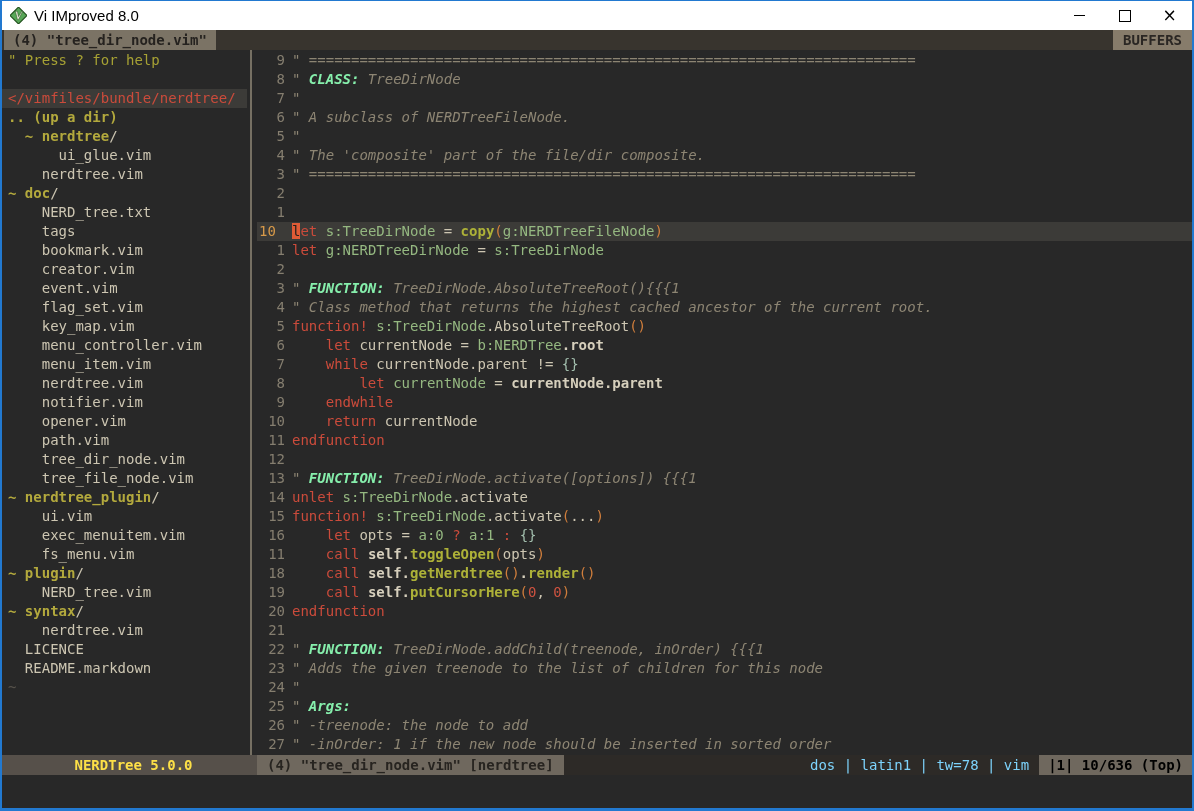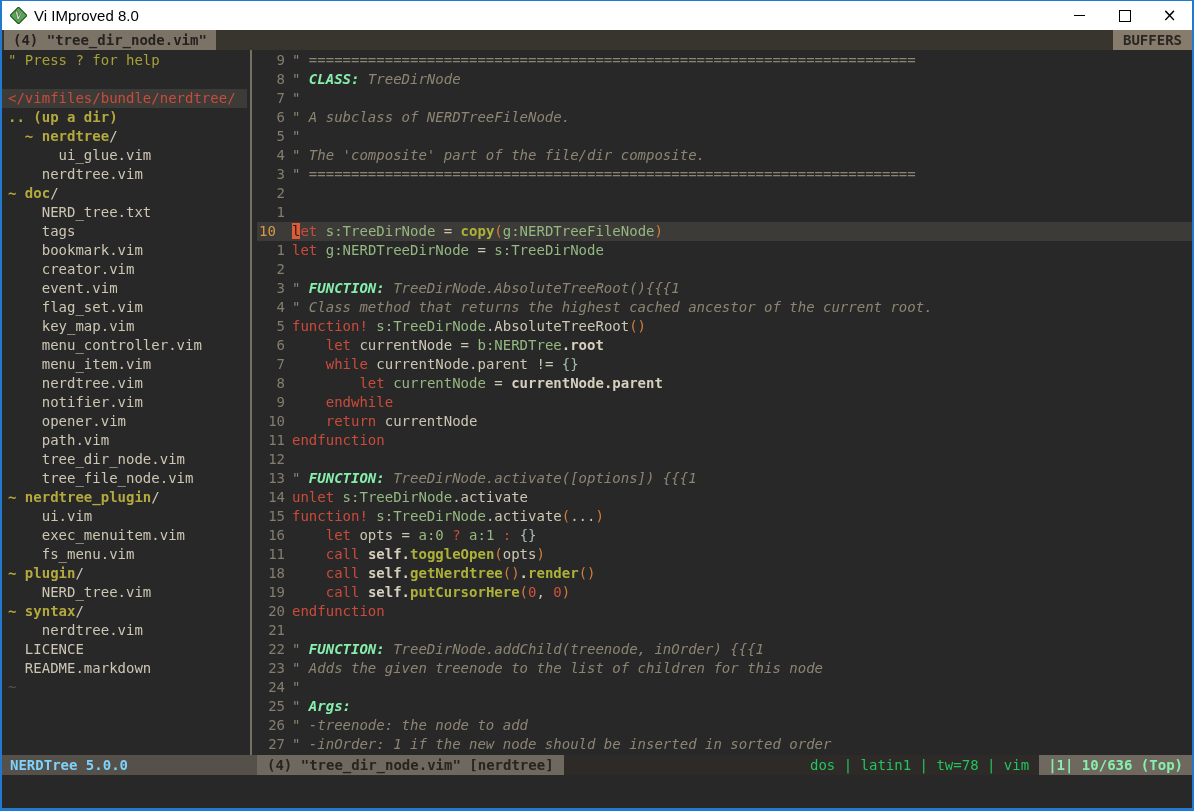--- a/index.html
+++ b/index.html
@@ -50,25 +50,25 @@
   
   .s-help{color:#a6a134;}
   .s-up{color:#b3a93d;font-weight:bold;}
   .s-root{color:#cb4b3b;}
   .s-dir{color:#b3a93d;font-weight:bold;}
   .s-slash{color:#cdc6b2;}
   .s-file{color:#cdc6b2;}
   .s-dim{color:#56524b;}
   
   .statusline{height:20px;background:#2d2a27;display:flex;align-items:stretch;flex:0 0 auto;font-size:14px;line-height:20px;}
-  .sl-tree{width:255px;box-sizing:border-box;background:#56504a;color:#7dd3fc;font-weight:bold;padding-left:8px;white-space:pre;}
+  .sl-tree{width:255px;box-sizing:border-box;background:#56504a;color:#fde047;font-weight:bold;padding-left:8px;white-space:pre;text-align:center;}
   .sl-buf{background:#6f685e;color:#272420;font-weight:bold;padding:0 10px;white-space:pre;}
   .sl-fill{flex:1;}
-  .sl-info{color:#22c55e;padding-right:10px;white-space:pre;}
-  .sl-pos{background:#6f685e;color:#86efac;font-weight:bold;padding:0 9px;white-space:pre;}
+  .sl-info{color:#7dd3fc;padding-right:10px;white-space:pre;}
+  .sl-pos{background:#6f685e;color:#000000;font-weight:bold;padding:0 9px;white-space:pre;}
   
   .cmdline{flex:1;background:#282828;}
 </style>
 </head>
 <body>
 
 <div class="window">
 
   <div class="titlebar">
     <span class="vim-icon">

